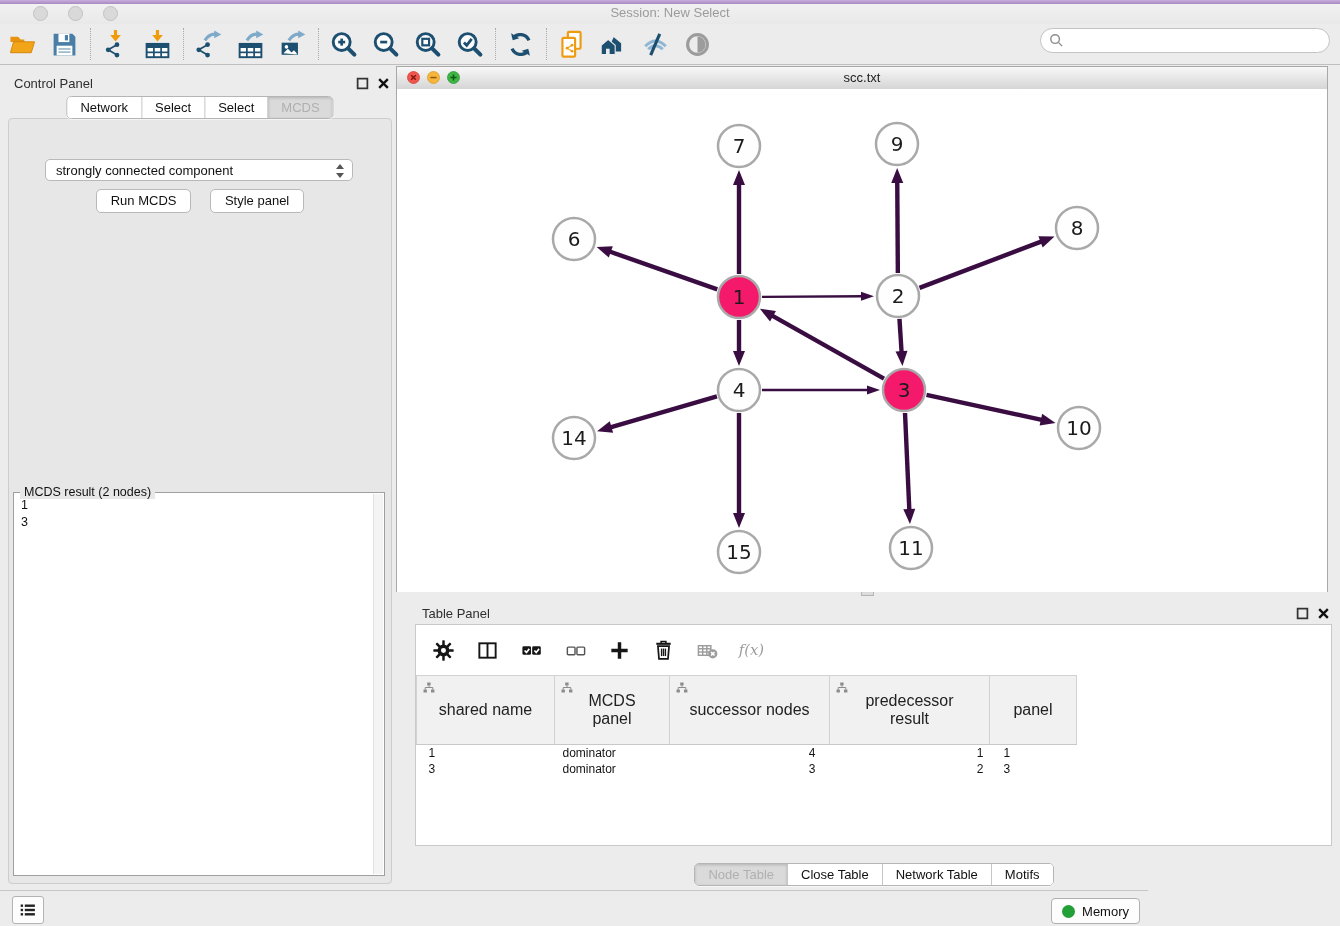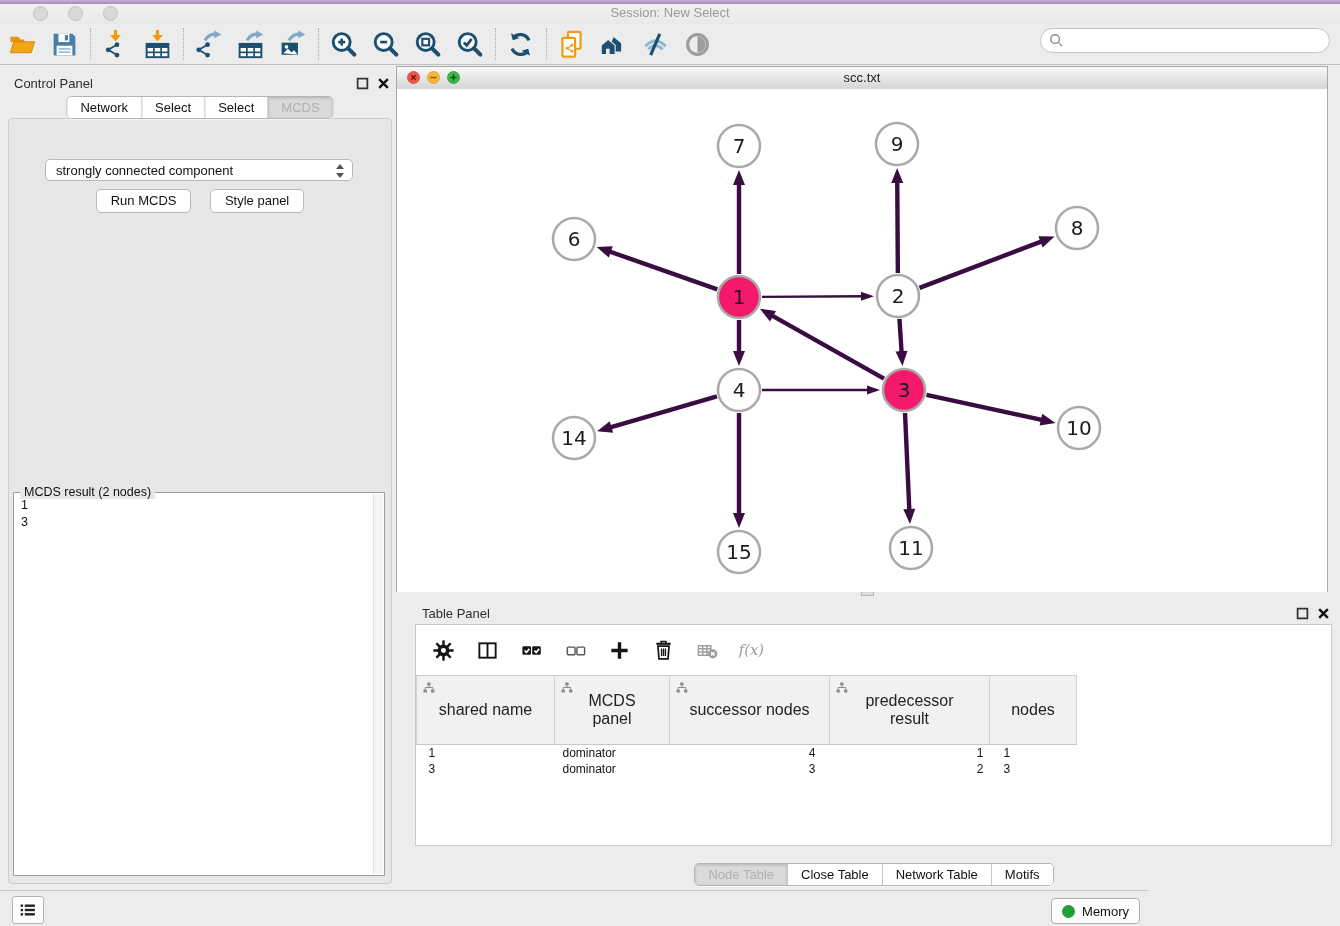--- a/index.html
+++ b/index.html
@@ -539,21 +539,21 @@
                     <g fill="#8c8c8c">
                       <rect x="4.2" y="0.5" width="3.4" height="3"></rect>
                       <rect x="0.5" y="7.5" width="3.4" height="3"></rect>
                       <rect x="8" y="7.5" width="3.4" height="3"></rect>
                     </g>
                     <path d="M6 3.5v2M2.2 7.5v-2h7.6v2" fill="none" stroke="#8c8c8c" stroke-width="1"></path>
                   </svg></span>
                 <span class="hlabel">predecessor result</span>
               </th>
               <th>
-                <span class="hlabel">nodes</span>
+                <span class="hlabel">panel</span>
               </th>
             </tr>
           </thead>
           <tbody>
             <tr>
               <td style="text-align: left; padding: 0px 0px 0px 12px;">1</td>
               <td style="text-align: left; padding: 0px 0px 0px 8px;">dominator</td>
               <td style="text-align: right; padding: 0px 14px 0px 0px;">4</td>
               <td style="text-align: right; padding: 0px 6px 0px 0px;">1</td>
               <td style="text-align: left; padding: 0px 0px 0px 14px;">1</td>

